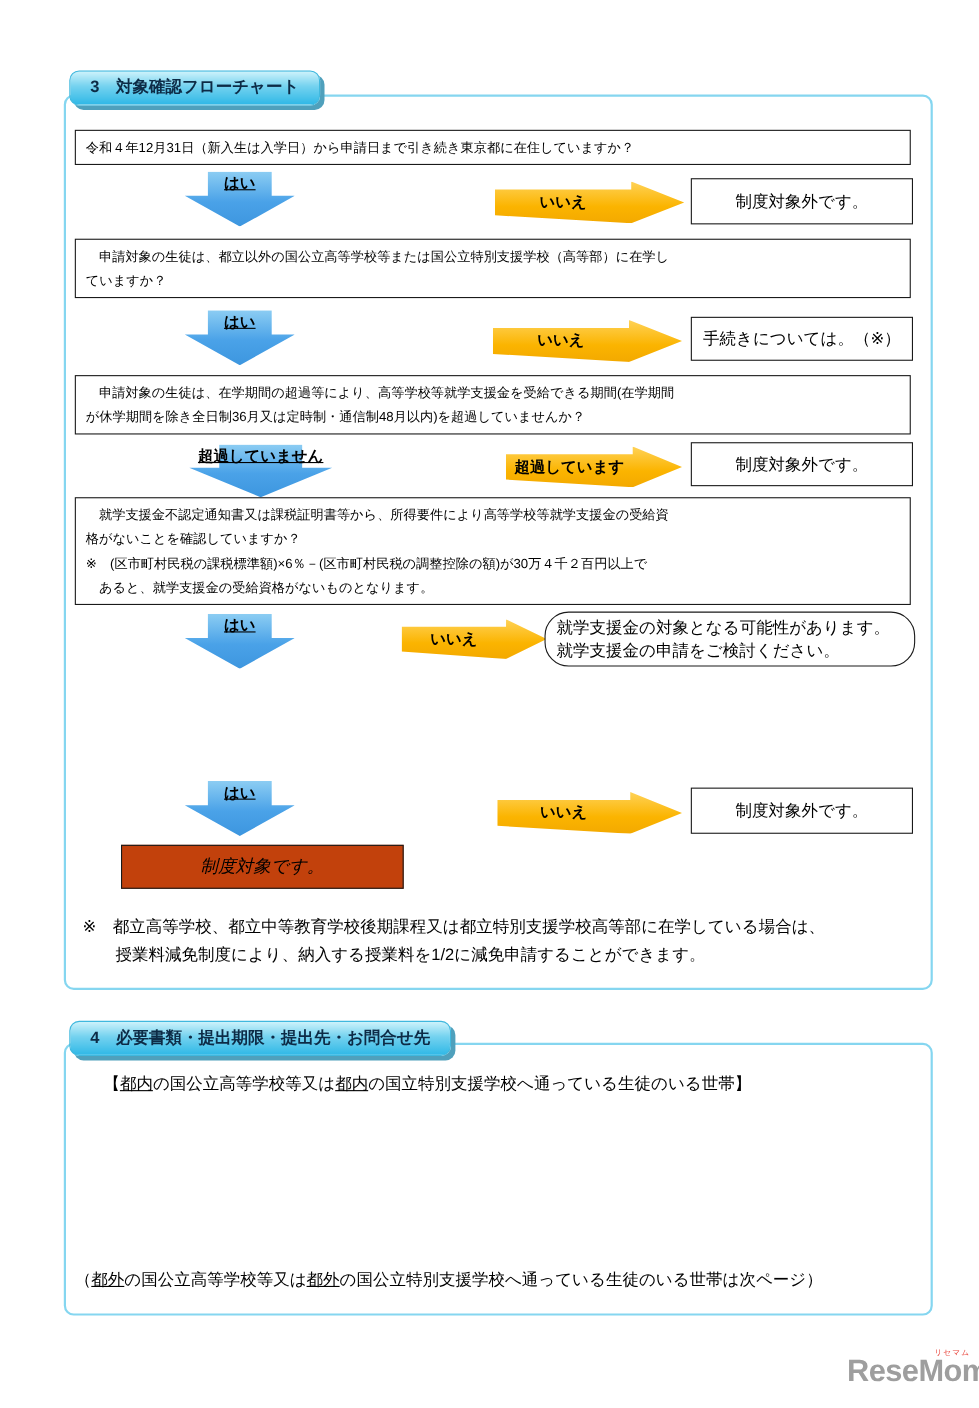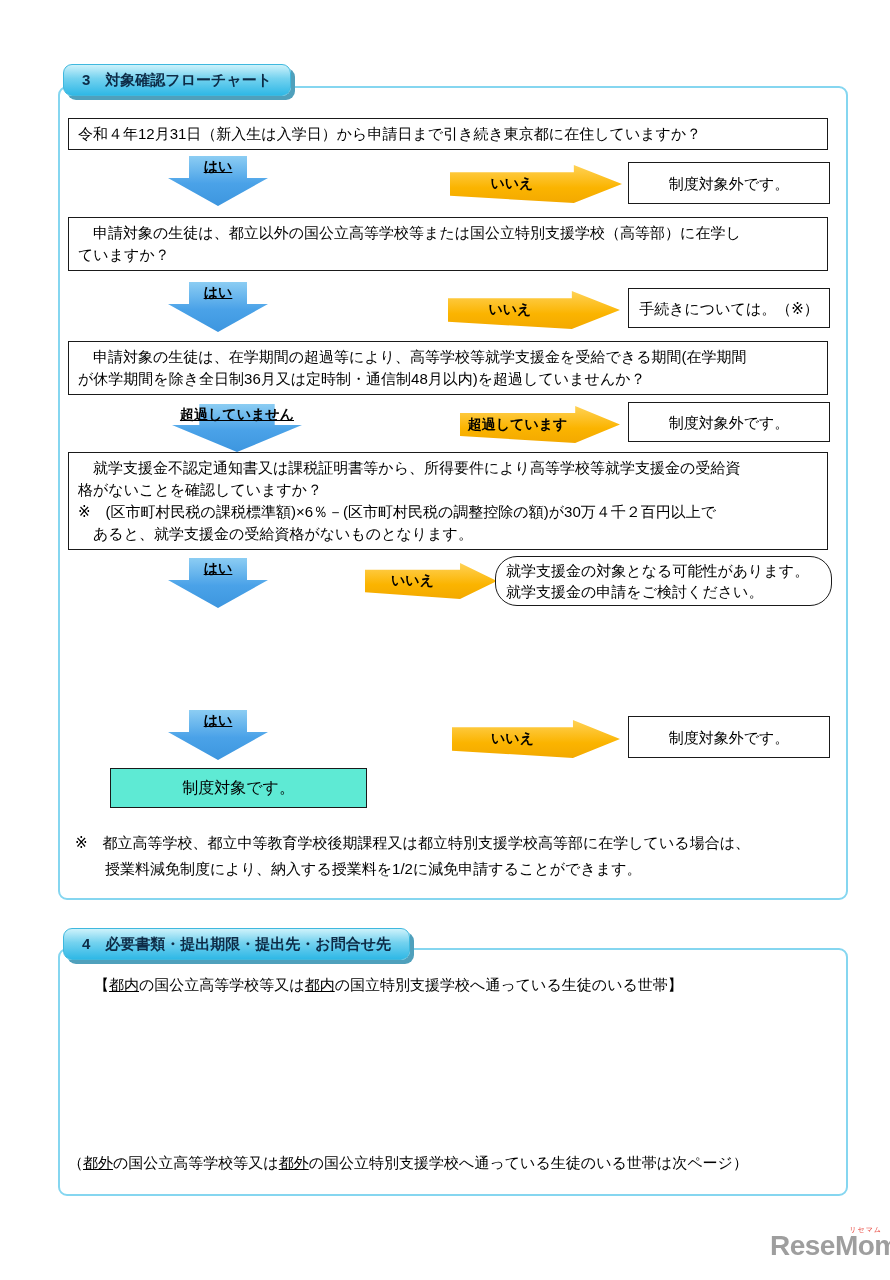--- a/index.html
+++ b/index.html
@@ -13,31 +13,31 @@
   }
   .badge {
     position:absolute; height:30px; line-height:30px; padding:0 18px;
     background:linear-gradient(180deg,#cdf2fb 0%,#74d2ef 45%,#2fb8e6 100%);
     border:1px solid #3fb8de; border-radius:9px;
     font-weight:bold; font-size:15px; color:#0d2b46; white-space:nowrap;
     box-shadow:4px 4px 0 #4fa0bc; z-index:6;text-align:right;
   }
   .qbox {
     position:absolute; border:1px solid #1a1a1a; background:#fff;
-    font-size:15px; line-height:22px; padding:4px 9px; white-space:pre-line;
+    font-size:12px; line-height:22px; padding:4px 9px; white-space:pre-line;
   }
   .rbox {
     position:absolute; border:1px solid #1a1a1a; background:#fff;
     font-size:15px; display:flex; align-items:center; justify-content:center;
     text-align:center; white-space:pre-line; line-height:21px;
   }
   .rbox.wide { justify-content:flex-start; text-align:left; padding:0 10px; }
   .final-box {
-    position:absolute; border:1px solid #1a1a1a; background:#5eead4;
-    font-size:16px; display:flex; align-items:center; justify-content:center;
+    position:absolute; border:1px solid #1a1a1a; background:#c2410c;
+    font-size:16px; display:flex; align-items:center; justify-content:center;font-style:italic;
   }
   .arrow-down { position:absolute; }
   .arrow-down::before {
     content:""; position:absolute; inset:0;
     background:linear-gradient(180deg,#8ccdf3 0%,#4aa2e8 55%,#3d96df 100%);
     clip-path:polygon(21% 0, 79% 0, 79% 44%, 100% 44%, 50% 100%, 0 44%, 21% 44%);
   }
   .arrow-down .arrow-label {
     position:absolute; top:2px; left:50%; transform:translateX(-50%);
     font-size:14px; font-weight:bold; white-space:nowrap; z-index:1;text-decoration:underline;

